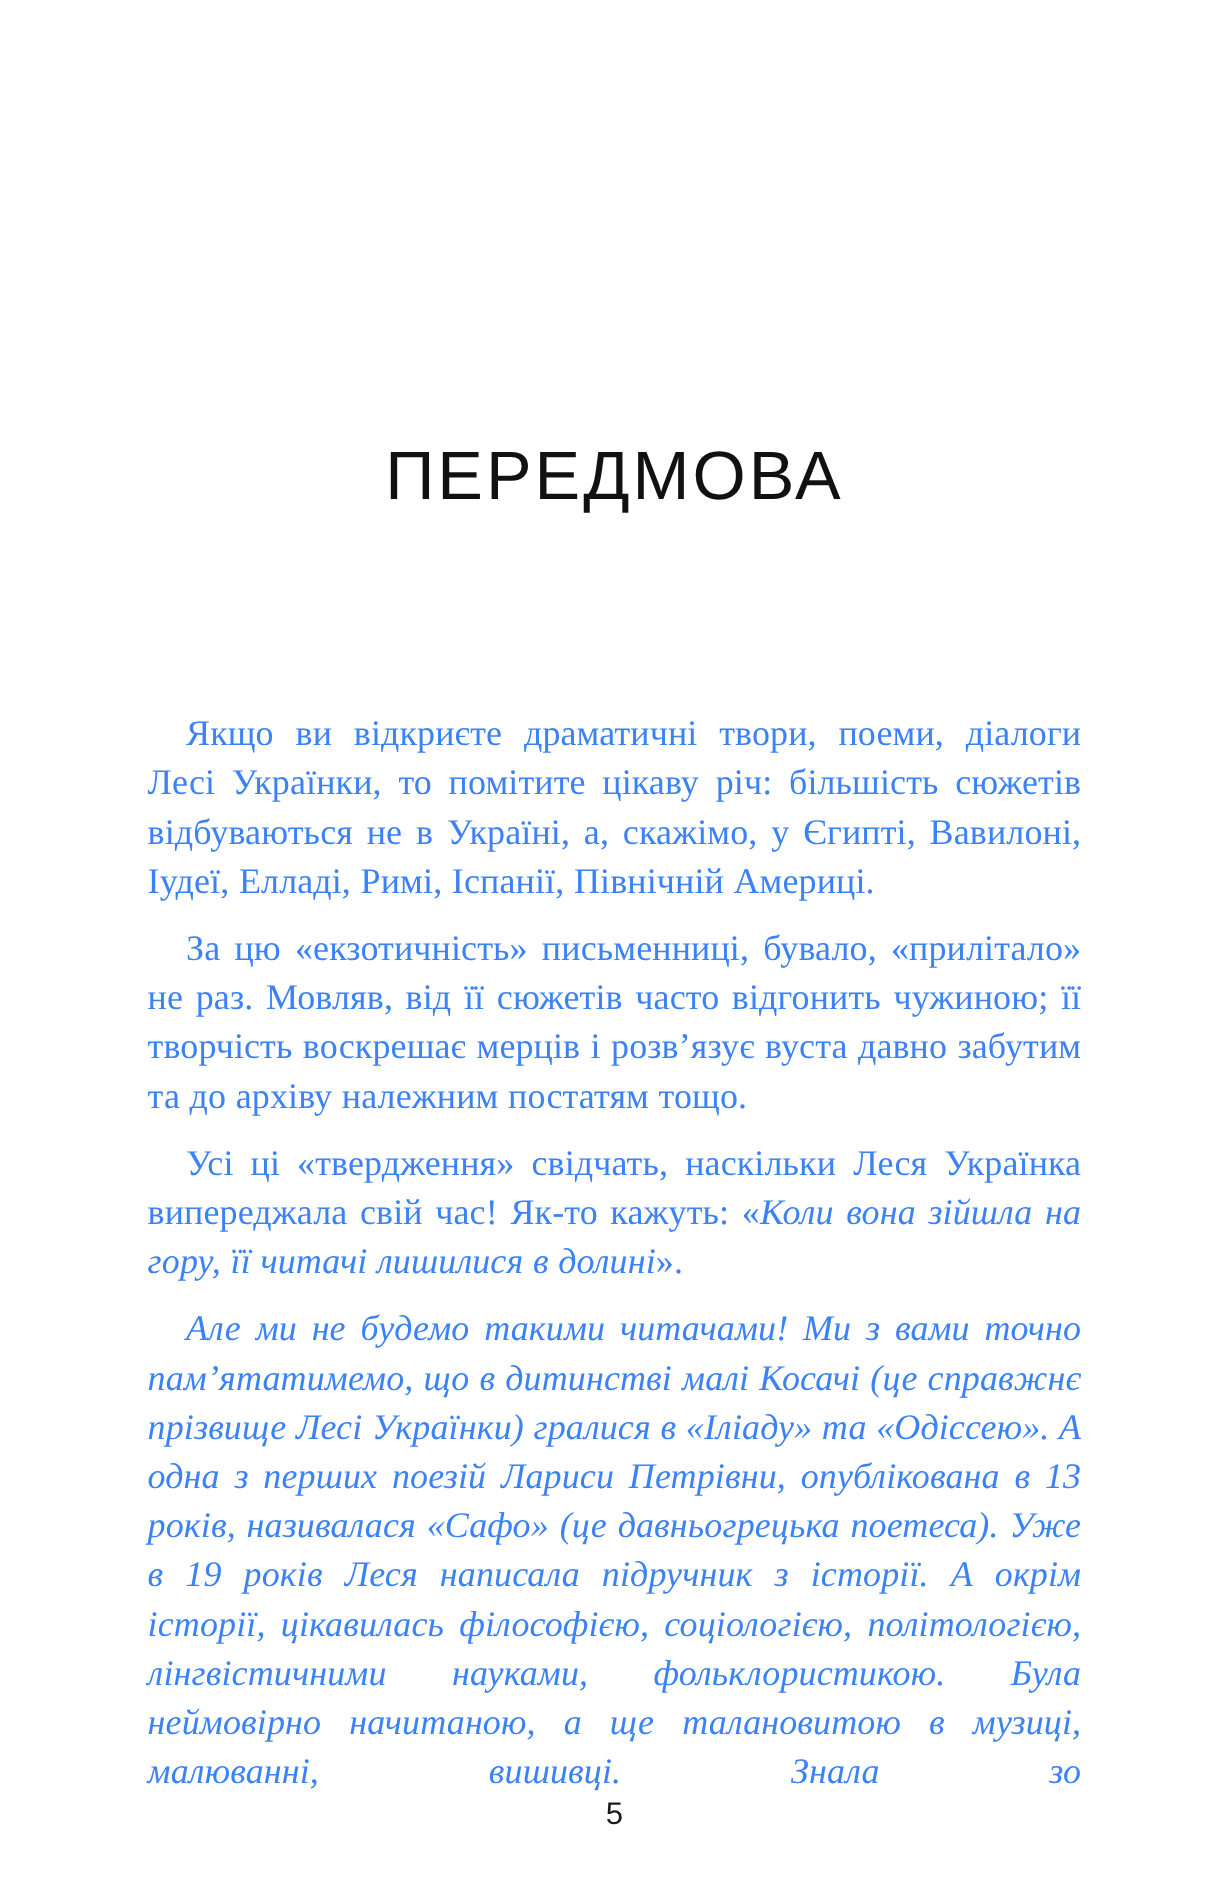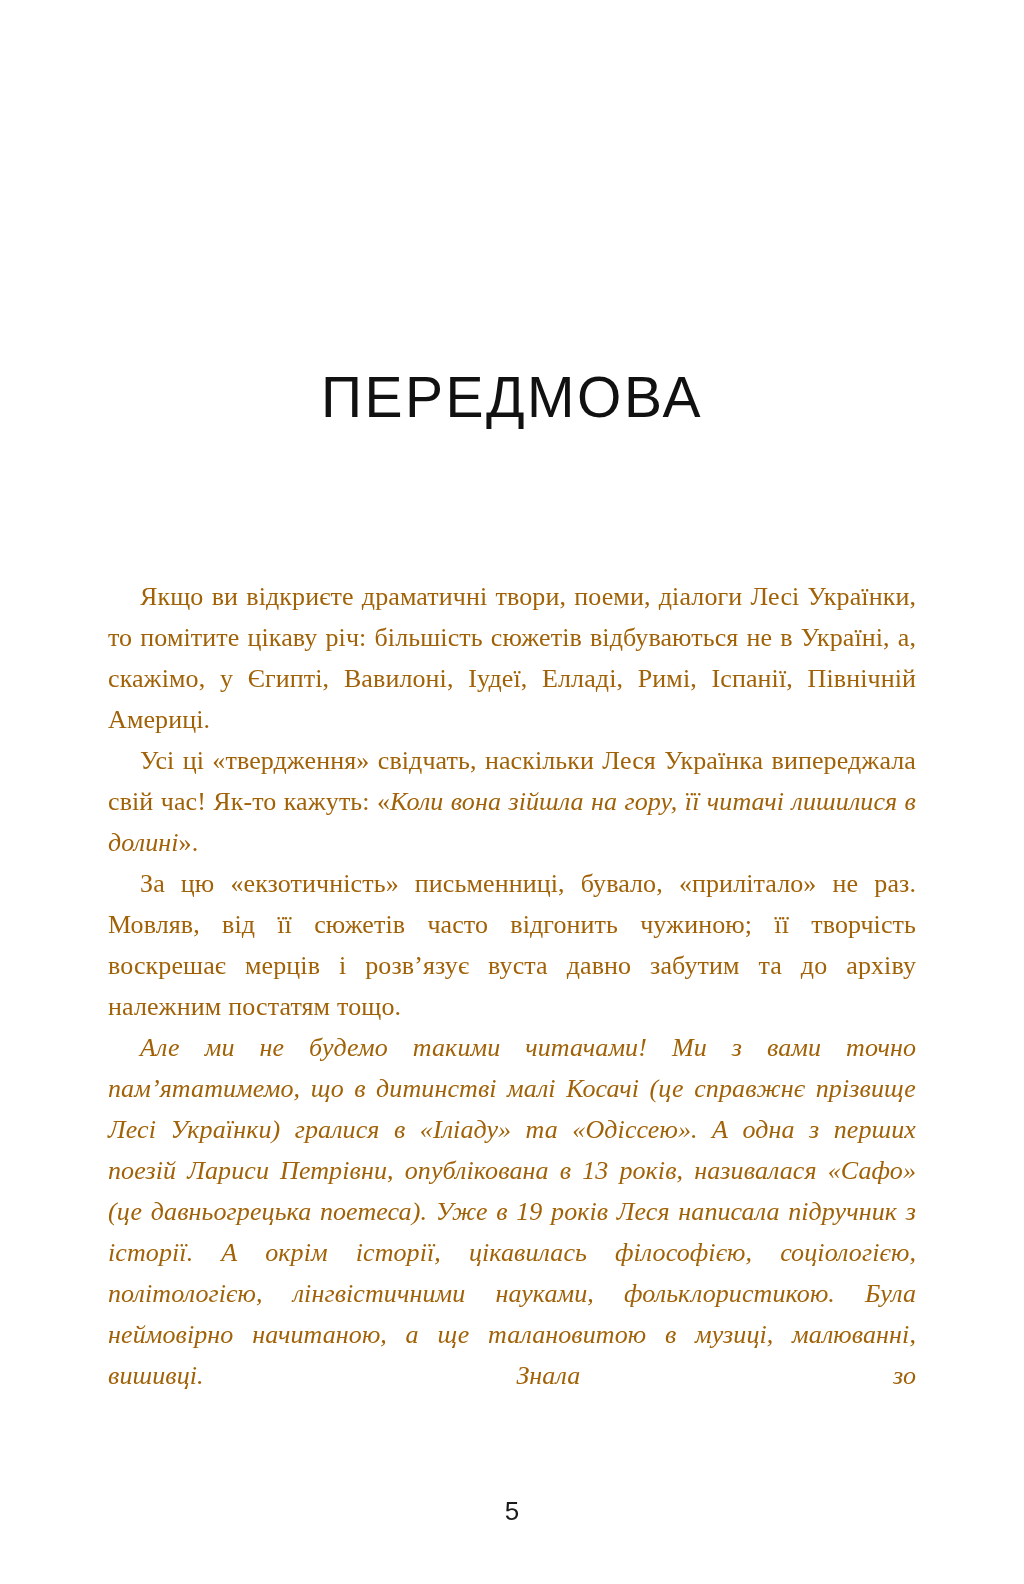--- a/index.html
+++ b/index.html
@@ -42,29 +42,29 @@
 
   
   .text-block {
     position: absolute;
     top: 576px;
     left: 108px;
     width: 808px;
   }
 
   .para {
-    margin: 0;
+    margin: 15px;
     text-indent: 32px;
     text-align: justify;
     text-justify: inter-word;
-    font-size: 26px;
+    font-size: 30px;
     line-height: 41px;
     letter-spacing: 0.1px;
     word-spacing: 0.4px;
-    color: #a16207;
+    color: #3b82f6;
     hyphens: manual;
   }
 
   .para + .para {
     margin-top: 0;
   }
 
   .quote-italic {
     font-style: italic;
   }
@@ -98,23 +98,23 @@
 <body>
 
 <div class="page">
 
   <h1 class="chapter-title">ПЕРЕДМОВА</h1>
 
   <div class="text-block">
 
     <p class="para">Якщо ви відкриєте драматичні твори, поеми, діалоги Лесі Українки, то помітите цікаву річ: більшість сюжетів відбуваються не в Україні, а, скажімо, у Єгипті, Вавилоні, Іудеї, Елладі, Римі, Іспанії, Північній Америці.</p>
 
+    <p class="para">За цю «екзотичність» письменниці, бувало, «прилітало» не раз. Мовляв, від її сюжетів часто відгонить чужиною; її творчість воскрешає мерців і розв’язує вуста давно забутим та до архіву належним постатям тощо.</p>
+
     <p class="para"><span>Усі ці «твердження» свідчать, наскільки Леся Українка випереджала свій час! Як-то кажуть: «</span><span class="quote-italic">Коли вона зійшла на гору, її читачі лишилися в долині</span><span>».</span></p>
-
-    <p class="para">За цю «екзотичність» письменниці, бувало, «прилітало» не раз. Мовляв, від її сюжетів часто відгонить чужиною; її творчість воскрешає мерців і розв’язує вуста давно забутим та до архіву належним постатям тощо.</p>
 
     <p class="para">Але ми не будемо такими читачами! Ми з вами точно пам’ятатимемо, що в дитинстві малі Косачі (це справжнє прізвище Лесі Українки) гралися в «Іліаду» та «Одіссею». А одна з перших поезій Лариси Петрівни, опублікована в 13 років, називалася «Сафо» (це давньогрецька поетеса). Уже в 19 років Леся написала підручник з історії. А окрім історії, цікавилась філософією, соціологією, політологією, лінгвістичними науками, фольклористикою. Була неймовірно начитаною, а ще талановитою в музиці, малюванні, вишивці. Знала зо</p>
 
   </div>
 
   <div class="folio">5</div>
 
 </div>
 
 </body></html>

